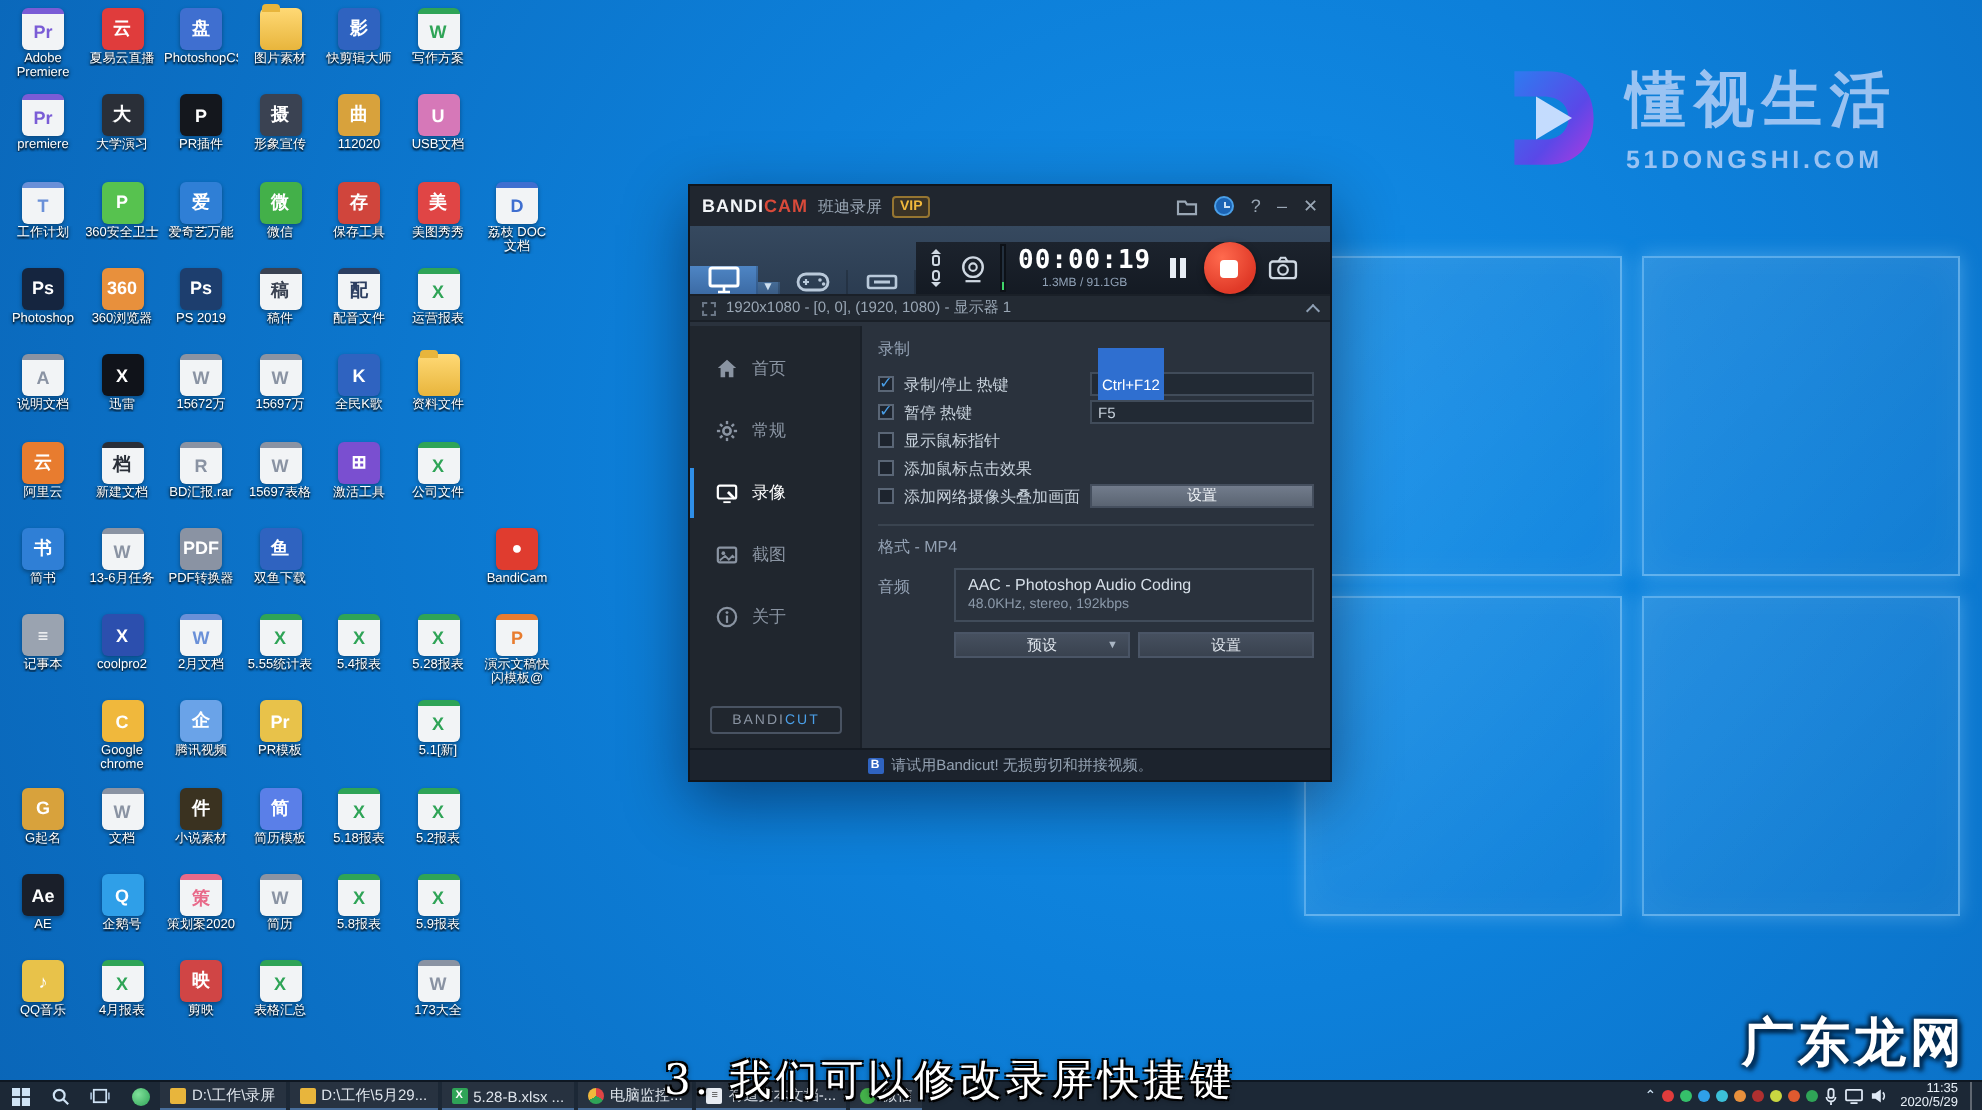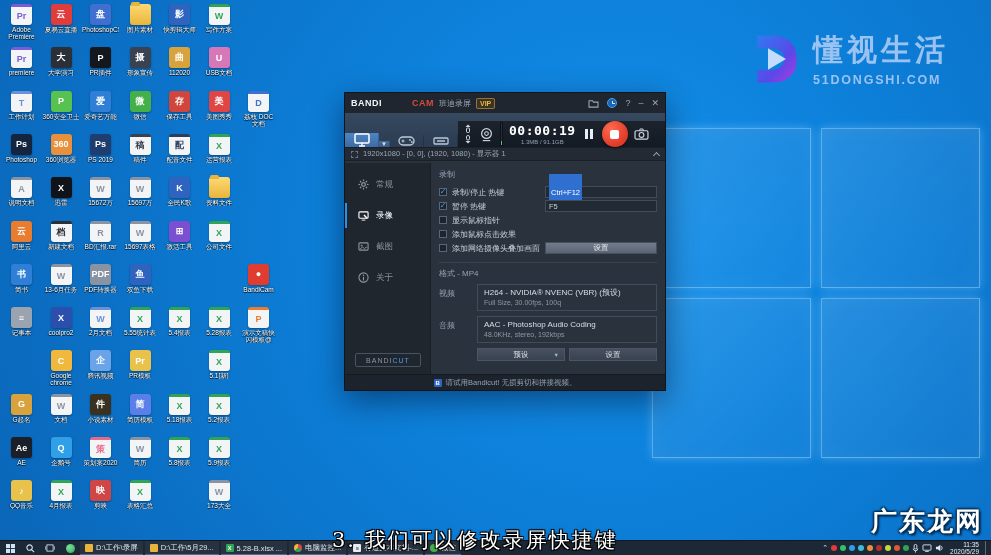--- a/index.html
+++ b/index.html
@@ -32,21 +32,21 @@
   .watermark { position:absolute; left:750px; top:30px; display:flex; align-items:center; gap:9px; pointer-events:none; }
   .wm-text .wm-title { font-size:30px; font-weight:bold; letter-spacing:4px; color:rgba(185,210,248,.82); }
   .wm-text .wm-domain { font-size:12.5px; font-weight:bold; letter-spacing:1.8px; color:rgba(185,210,248,.82); margin-top:2px; }
 
   
   #bandicam { position:absolute; left:344px; top:92px; width:322px; height:299px;
     background:#2a323d; border:1px solid #10151c; box-shadow:0 10px 30px rgba(0,0,20,.45);
     font-family:"Liberation Sans", sans-serif; }
   .titlebar { height:20px; background:#20262f; display:flex; align-items:center; padding:0 6px; gap:5px; }
   .brand { font-size:9px; font-weight:bold; letter-spacing:.5px; }
-  .brand .b1 { color:#f2f5f8; } .brand .b2 { color:#d84a3a;padding-left:30px; }
+  .brand .b1 { color:#f2f5f8; } .brand .b2 { color:#d84a3a; }
   .brand-sub { font-size:8px; color:#9aa7b5; }
   .vip { font-size:7px; font-weight:bold; color:#f0b83c; background:#3a3326; border:1px solid rgba(240,184,60,.5);
     border-radius:2px; padding:0 3px; line-height:9px; }
   .tb-right { margin-left:auto; display:flex; align-items:center; gap:8px; color:#9aa7b5; }
   .tb-right .tbi { font-size:9px; line-height:10px; cursor:pointer; }
   .clock-ic { width:10px; height:10px; border-radius:50%; background:#1c64b4; border:1px solid #4a9fe8; position:relative; }
   .clock-ic::before { content:""; position:absolute; left:4px; top:2px; width:1px; height:3px; background:#cfe3f5; }
   .clock-ic::after { content:""; position:absolute; left:4px; top:4px; width:3px; height:1px; background:#cfe3f5; }
 
   .toolbar { height:34px; background:linear-gradient(#36495f,#2b3c51); display:flex; align-items:flex-end; }
@@ -529,20 +529,28 @@
       <span>1920x1080 - [0, 0], (1920, 1080) - 显示器 1</span>
       <span class="chevup"></span>
     </div>
 
     <div class="wbody">
       <div class="sidebar">
         <div id="sb-items" style="padding-top: 6px;">
             <div class="sb-item">
               <span style="display: flex;">
                 <svg width="11" height="11" viewBox="0 0 12 12">
+                  <path d="M6 1 L11 5.5 H9.5 V10.5 H7 V7.5 H5 V10.5 H2.5 V5.5 H1 Z" fill="currentColor"></path>
+                </svg>
+              </span>
+              <span>首页</span>
+            </div>
+            <div class="sb-item">
+              <span style="display: flex;">
+                <svg width="11" height="11" viewBox="0 0 12 12">
                   <circle cx="6" cy="6" r="2" fill="none" stroke="currentColor" stroke-width="1.4"></circle>
                   <g stroke="currentColor" stroke-width="1.3">
                     <line x1="6" y1="0.5" x2="6" y2="2.3"></line>
                     <line x1="6" y1="9.7" x2="6" y2="11.5"></line>
                     <line x1="0.5" y1="6" x2="2.3" y2="6"></line>
                     <line x1="9.7" y1="6" x2="11.5" y2="6"></line>
                     <line x1="2.2" y1="2.2" x2="3.5" y2="3.5"></line>
                     <line x1="8.5" y1="8.5" x2="9.8" y2="9.8"></line>
                     <line x1="9.8" y1="2.2" x2="8.5" y2="3.5"></line>
                     <line x1="3.5" y1="8.5" x2="2.2" y2="9.8"></line>
@@ -613,27 +621,20 @@
               <span class="rlbl">添加鼠标点击效果</span>
             </div>
             <div class="setrow">
               <span class="cb"></span>
               <span class="rlbl">添加网络摄像头叠加画面</span>
               <span class="graybtn">设置</span>
             </div>
           </div>
         <div class="divider"></div>
         <div class="seclbl">格式 - MP4</div>
-        <div class="mediarow">
-          <span class="mlbl">视频</span>
-          <div class="mediabox">
-            <div class="l1">H264 - NVIDIA® NVENC (VBR) (预设)</div>
-            <div class="l2">Full Size, 30.00fps, 100q</div>
-          </div>
-        </div>
         <div class="mediarow">
           <span class="mlbl">音频</span>
           <div class="mediabox">
             <div class="l1">AAC - Photoshop Audio Coding</div>
             <div class="l2">48.0KHz, stereo, 192kbps</div>
           </div>
         </div>
         <div class="btnrow">
           <div class="fmtbtn">
               <span>预设</span>

